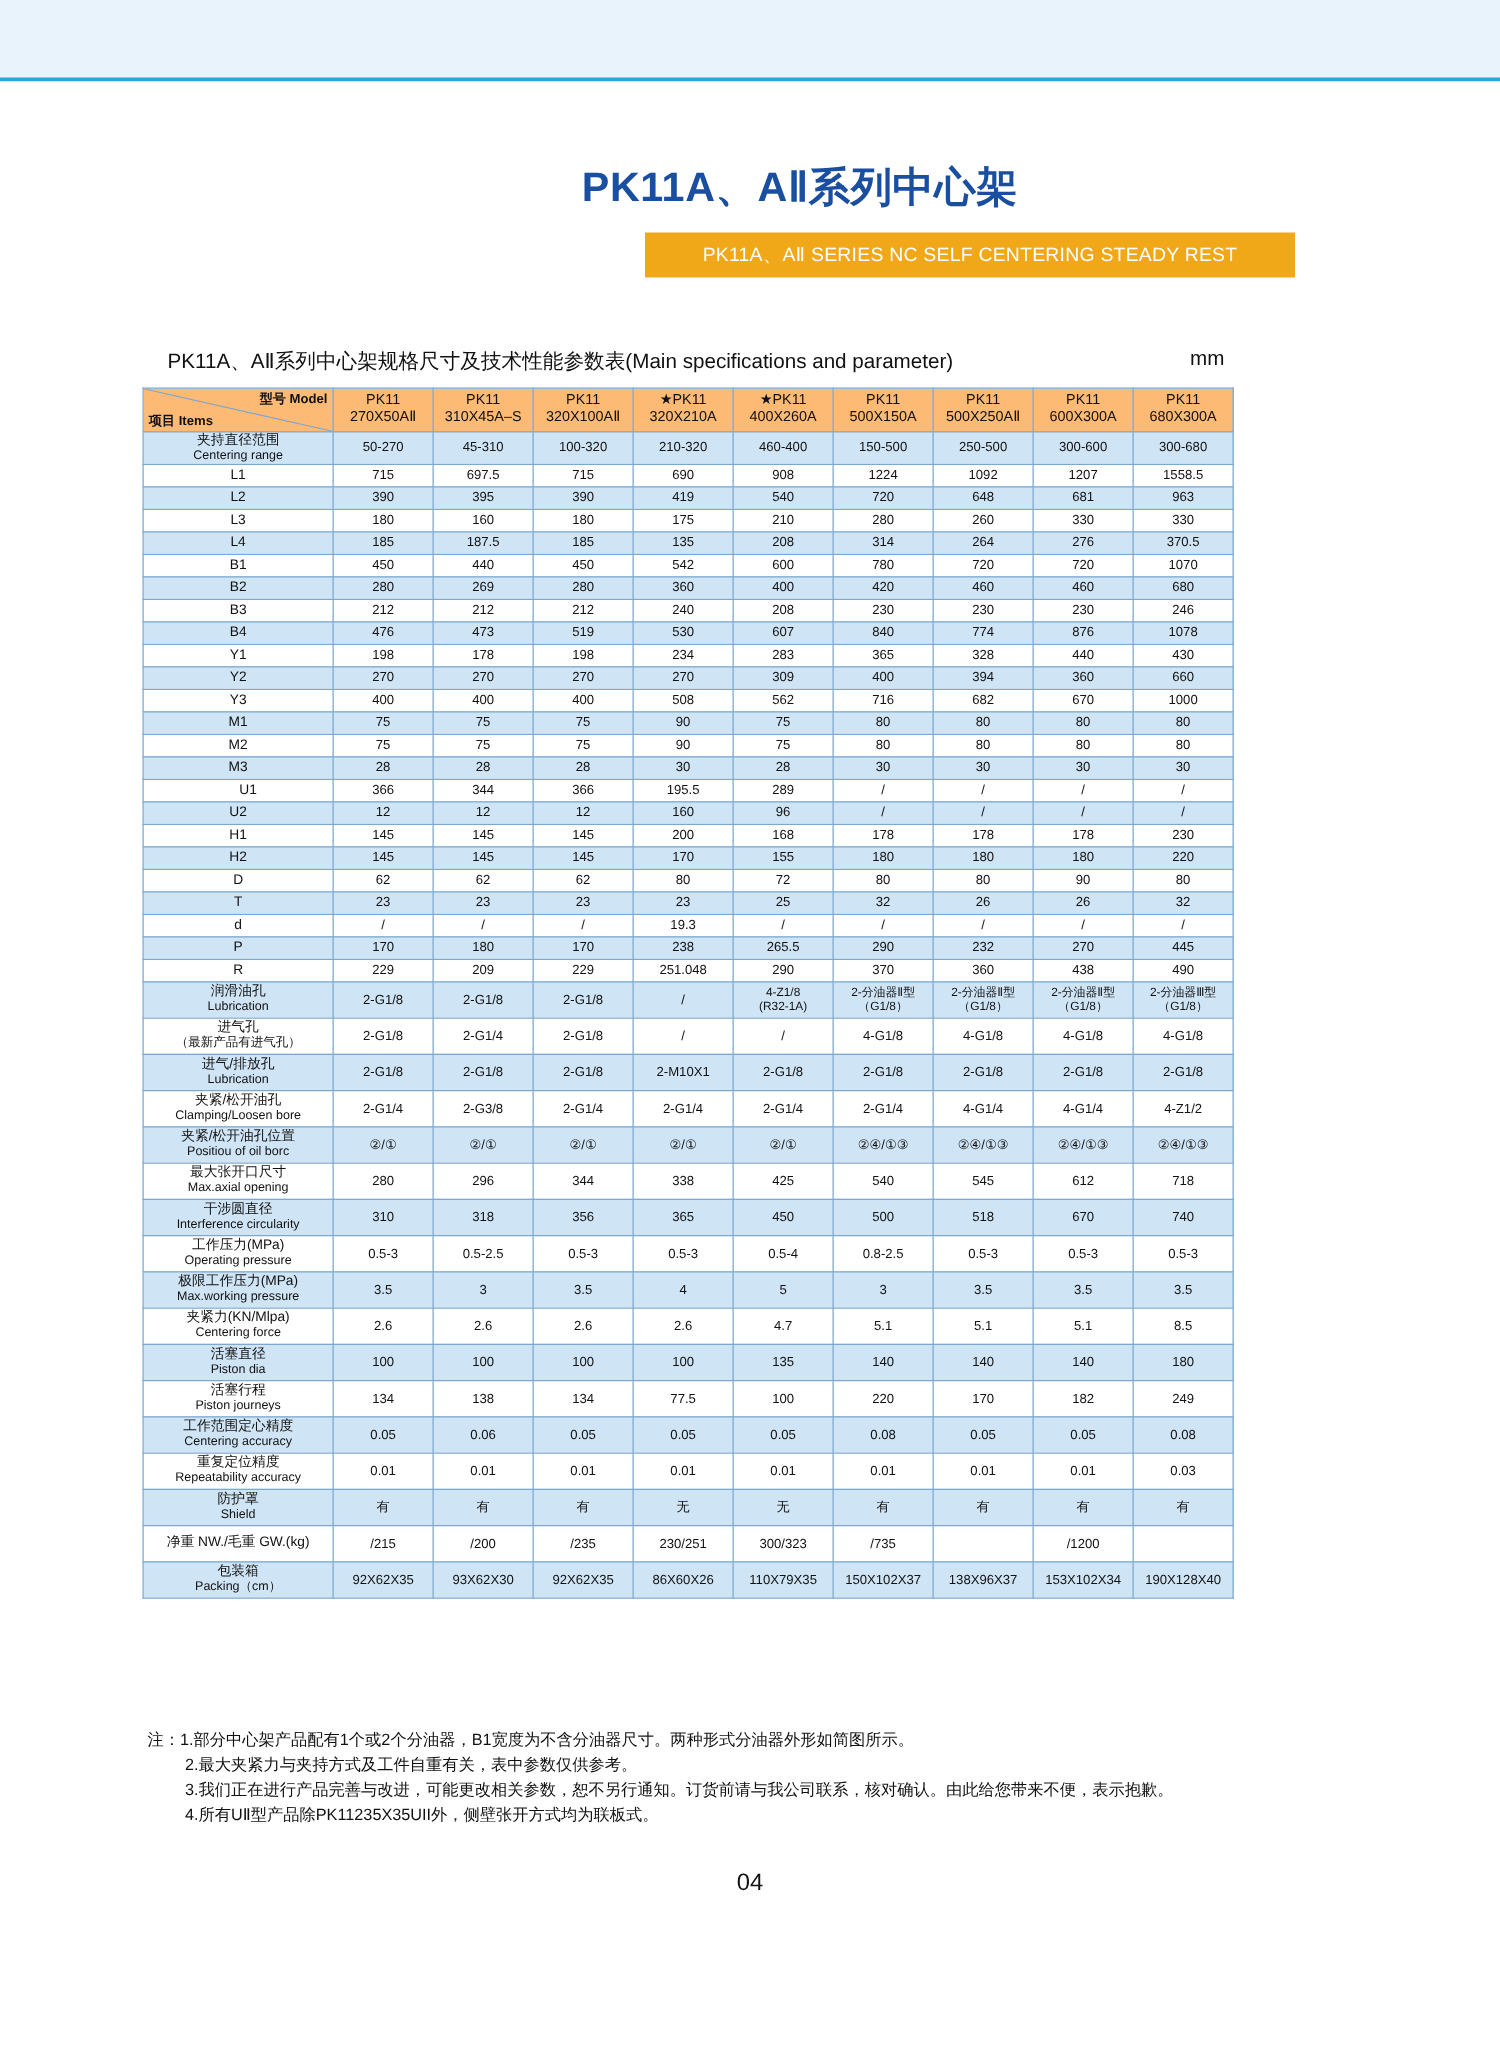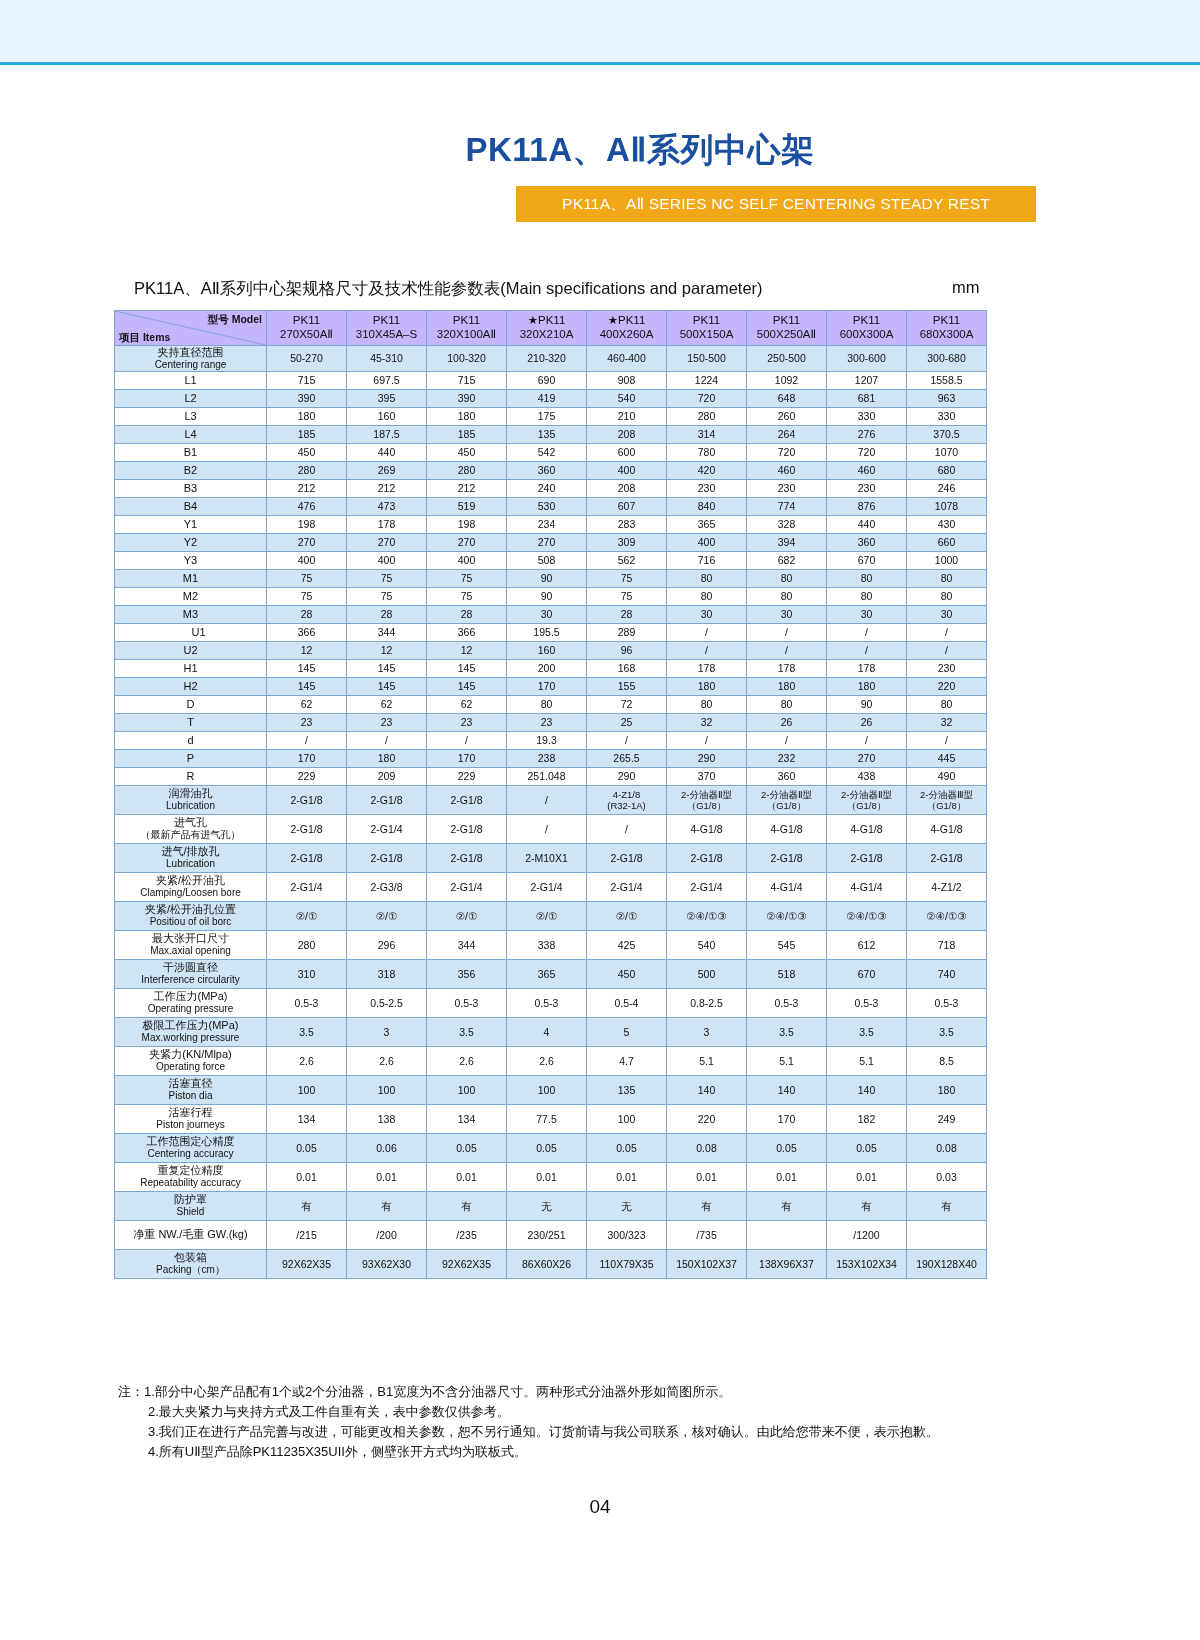--- a/index.html
+++ b/index.html
@@ -87,21 +87,21 @@
     font-size: 11px;
   }
   .rowlabel-two {
     font-size: 10.5px;
     line-height: 1.2;
   }
   .rowlabel-two .cn { font-size: 11px; }
   .rowlabel-two .en { font-weight: normal; font-size: 10px; }
   tr.blue td { background: #cfe4f5; }
   tr.white td { background: #ffffff; }
-  .hdr td { background: #c4b5fd; font-weight: bold; font-size: 11.5px; }
+  .hdr td { background: #fdba74; font-weight: bold; font-size: 11.5px; }
   .hdr-model {
     position: relative;
     height: 34px;
   }
   .hdr-model .diag {
     position: absolute;
     top: 0; left: 0; width: 100%; height: 100%;
   }
   .hdr-model .m1 {
     position: absolute;
@@ -652,21 +652,21 @@
         <td>4</td>
         <td>5</td>
         <td>3</td>
         <td>3.5</td>
         <td>3.5</td>
         <td>3.5</td>
       </tr>
       <tr class="white">
         <td class="rowlabel-two" style="height: 28px;">
           <div class="cn">夹紧力(KN/Mlpa)</div>
-          <div class="en">Operating force</div>
+          <div class="en">Centering force</div>
         </td>
         <td>2.6</td>
         <td>2.6</td>
         <td>2.6</td>
         <td>2.6</td>
         <td>4.7</td>
         <td>5.1</td>
         <td>5.1</td>
         <td>5.1</td>
         <td>8.5</td>

